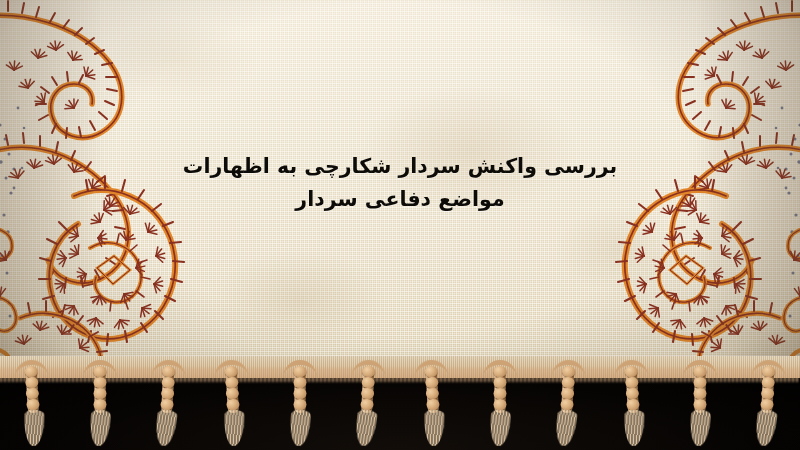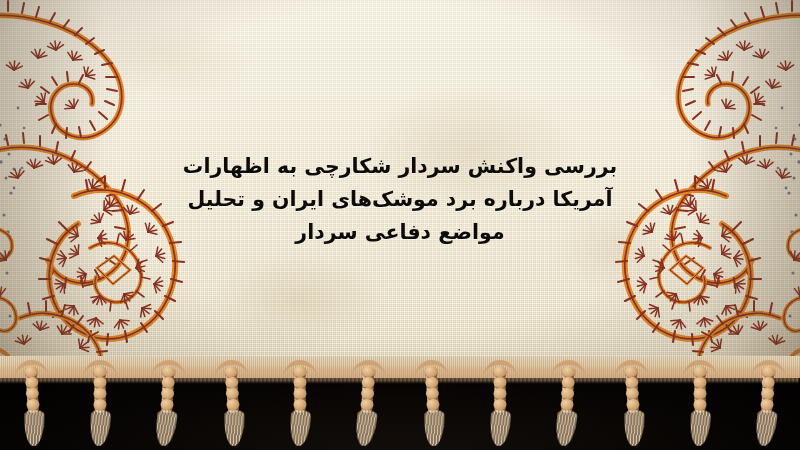--- a/index.html
+++ b/index.html
@@ -563,21 +563,20 @@
         <use href="#fanR" x="28" y="260" transform="rotate(-40 28 260)"></use>
         <use href="#fanR" x="22" y="296" transform="rotate(-24 22 296)"></use>
       </g>
     </svg>
   </div>
 
   <div class="cloth-vignette"></div>
 
   <div class="title-block">
     <span class="title-line">بررسی واکنش سردار شکارچی به اظهارات</span>
-    <span class="title-line">آمریکا درباره برد موشک‌های ایران و تحلیل</span>
     <span class="title-line">مواضع دفاعی سردار</span>
   </div>
 
   <div class="selvedge"></div>
   <div class="selvedge-fuzz"></div>
 
   <div class="fringe" id="fringe">
       <div class="tassel" style="left: 16.3333px; transform: rotate(-3deg);">
         <div class="t-arc"></div>
         <div class="t-cord"></div>

